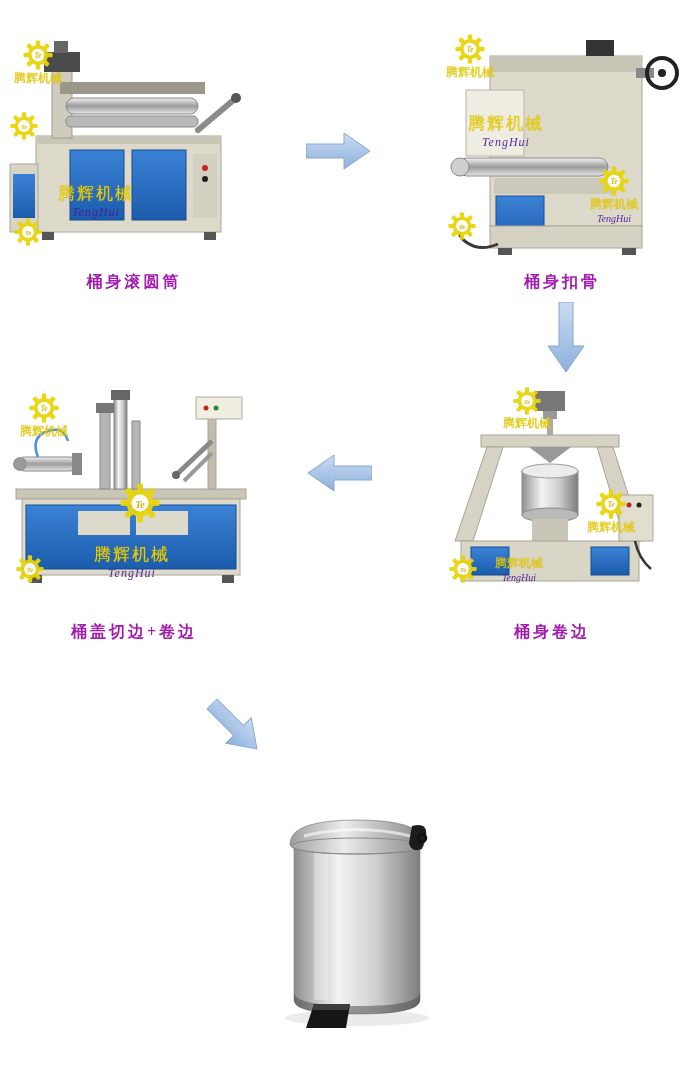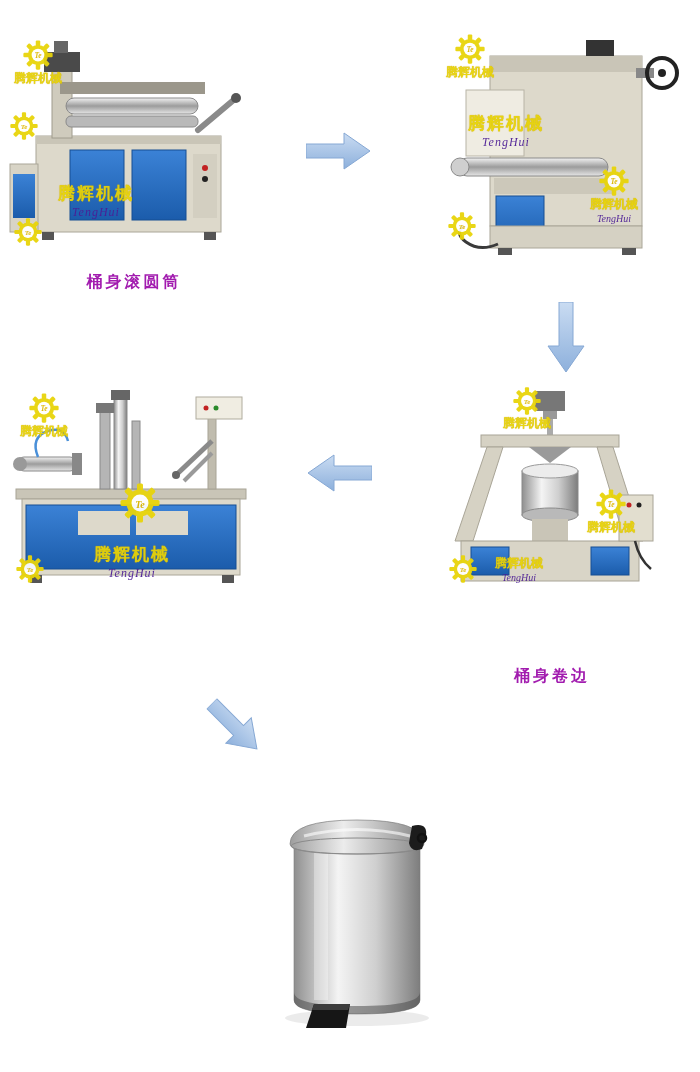--- a/index.html
+++ b/index.html
@@ -15,21 +15,21 @@
     font-size:16px; letter-spacing:3px; color:#a21caf;
   }
 
   .arrow { position:absolute; }
   .arrow svg { display:block; }
   .arrow.diag { transform:rotate(45deg); }
 
   
   .wm { position:absolute; display:flex; flex-direction:column; align-items:center; opacity:.95; }
   .wm .cn {
-    font-family:"Liberation Serif", serif; font-weight:bold; white-space:nowrap;
+    font-family:"Liberation Serif", serif; font-weight:normal; white-space:nowrap;
     font-size:12px; color:#e7d307; text-shadow:0 0 1px #caa300;
   }
   .wm .en {
     font-family:"Liberation Serif", serif; font-style:italic; white-space:nowrap;
     font-size:10px; color:#4c1d95;
   }
   .wm.big .cn { font-size:17px; letter-spacing:2px; }
   .wm.big .en { font-size:12px; letter-spacing:1px; }
 </style>
 </head>
@@ -166,20 +166,21 @@
         </svg>
       <div class="cn">腾辉机械</div>
       <div class="en">TengHui</div>
     </div>
     <div class="wm" style="left:10px; top:184px;">
       <svg width="28" height="28">
           <use href="#gearSym"></use>
         </svg>
     </div>
   </div>
+  <div class="caption" style="left:438px; top:272px; width:248px;">桶身扣骨</div>
 
   <div class="arrow" style="left:545px; top:302px;">
     <svg width="42" height="72" viewBox="0 0 42 72">
       <polygon points="14,0 14,44 3,44 21,70 39,44 28,44 28,0" fill="url(#arrowG)" stroke="#86a8d4" stroke-width="1"></polygon>
     </svg>
   </div>
 
   <div class="photo" style="left:443px; top:383px; width:218px; height:218px;">
     <svg width="218" height="218" viewBox="0 0 218 218">
       <rect x="92" y="8" width="30" height="20" fill="#777"></rect>
@@ -216,21 +217,21 @@
     <div class="wm" style="left:52px; top:172px;">
       <div class="cn">腾辉机械</div>
       <div class="en">TengHui</div>
     </div>
     <div class="wm" style="left:6px; top:172px;">
       <svg width="28" height="28">
           <use href="#gearSym"></use>
         </svg>
     </div>
   </div>
-  <div class="caption" style="left:443px; top:622px; width:218px;margin-top:44px;">桶身卷边</div>
+  <div class="caption" style="left:443px; top:622px; width:218px;">桶身卷边</div>
 
   <div class="arrow" style="left:306px; top:452px;">
     <svg width="66" height="42" viewBox="0 0 66 42">
       <polygon points="66,14 28,14 28,3 2,21 28,39 28,28 66,28" fill="url(#arrowG)" stroke="#86a8d4" stroke-width="1"></polygon>
     </svg>
   </div>
 
   <div class="photo" style="left:8px; top:383px; width:252px; height:218px;">
     <svg width="252" height="218" viewBox="0 0 252 218">
       <rect x="8" y="106" width="230" height="10" fill="#c9c5b7" stroke="#a8a496"></rect>
@@ -271,20 +272,21 @@
     <div class="wm big" style="left:86px; top:160px;">
       <div class="cn">腾辉机械</div>
       <div class="en">TengHui</div>
     </div>
     <div class="wm" style="left:8px; top:172px;">
       <svg width="28" height="28">
           <use href="#gearSym"></use>
         </svg>
     </div>
   </div>
+  <div class="caption" style="left:8px; top:622px; width:252px;">桶盖切边+卷边</div>
 
   <div class="arrow diag" style="left:202px; top:706px;">
     <svg width="66" height="42" viewBox="0 0 66 42">
       <polygon points="0,14 38,14 38,3 64,21 38,39 38,28 0,28" fill="url(#arrowG)" stroke="#86a8d4" stroke-width="1"></polygon>
     </svg>
   </div>
 
   <div class="photo" style="left:262px; top:788px; width:188px; height:248px;">
     <svg width="188" height="248" viewBox="0 0 188 248">
       <ellipse cx="95" cy="230" rx="72" ry="8" fill="#000" opacity="0.08"></ellipse>

